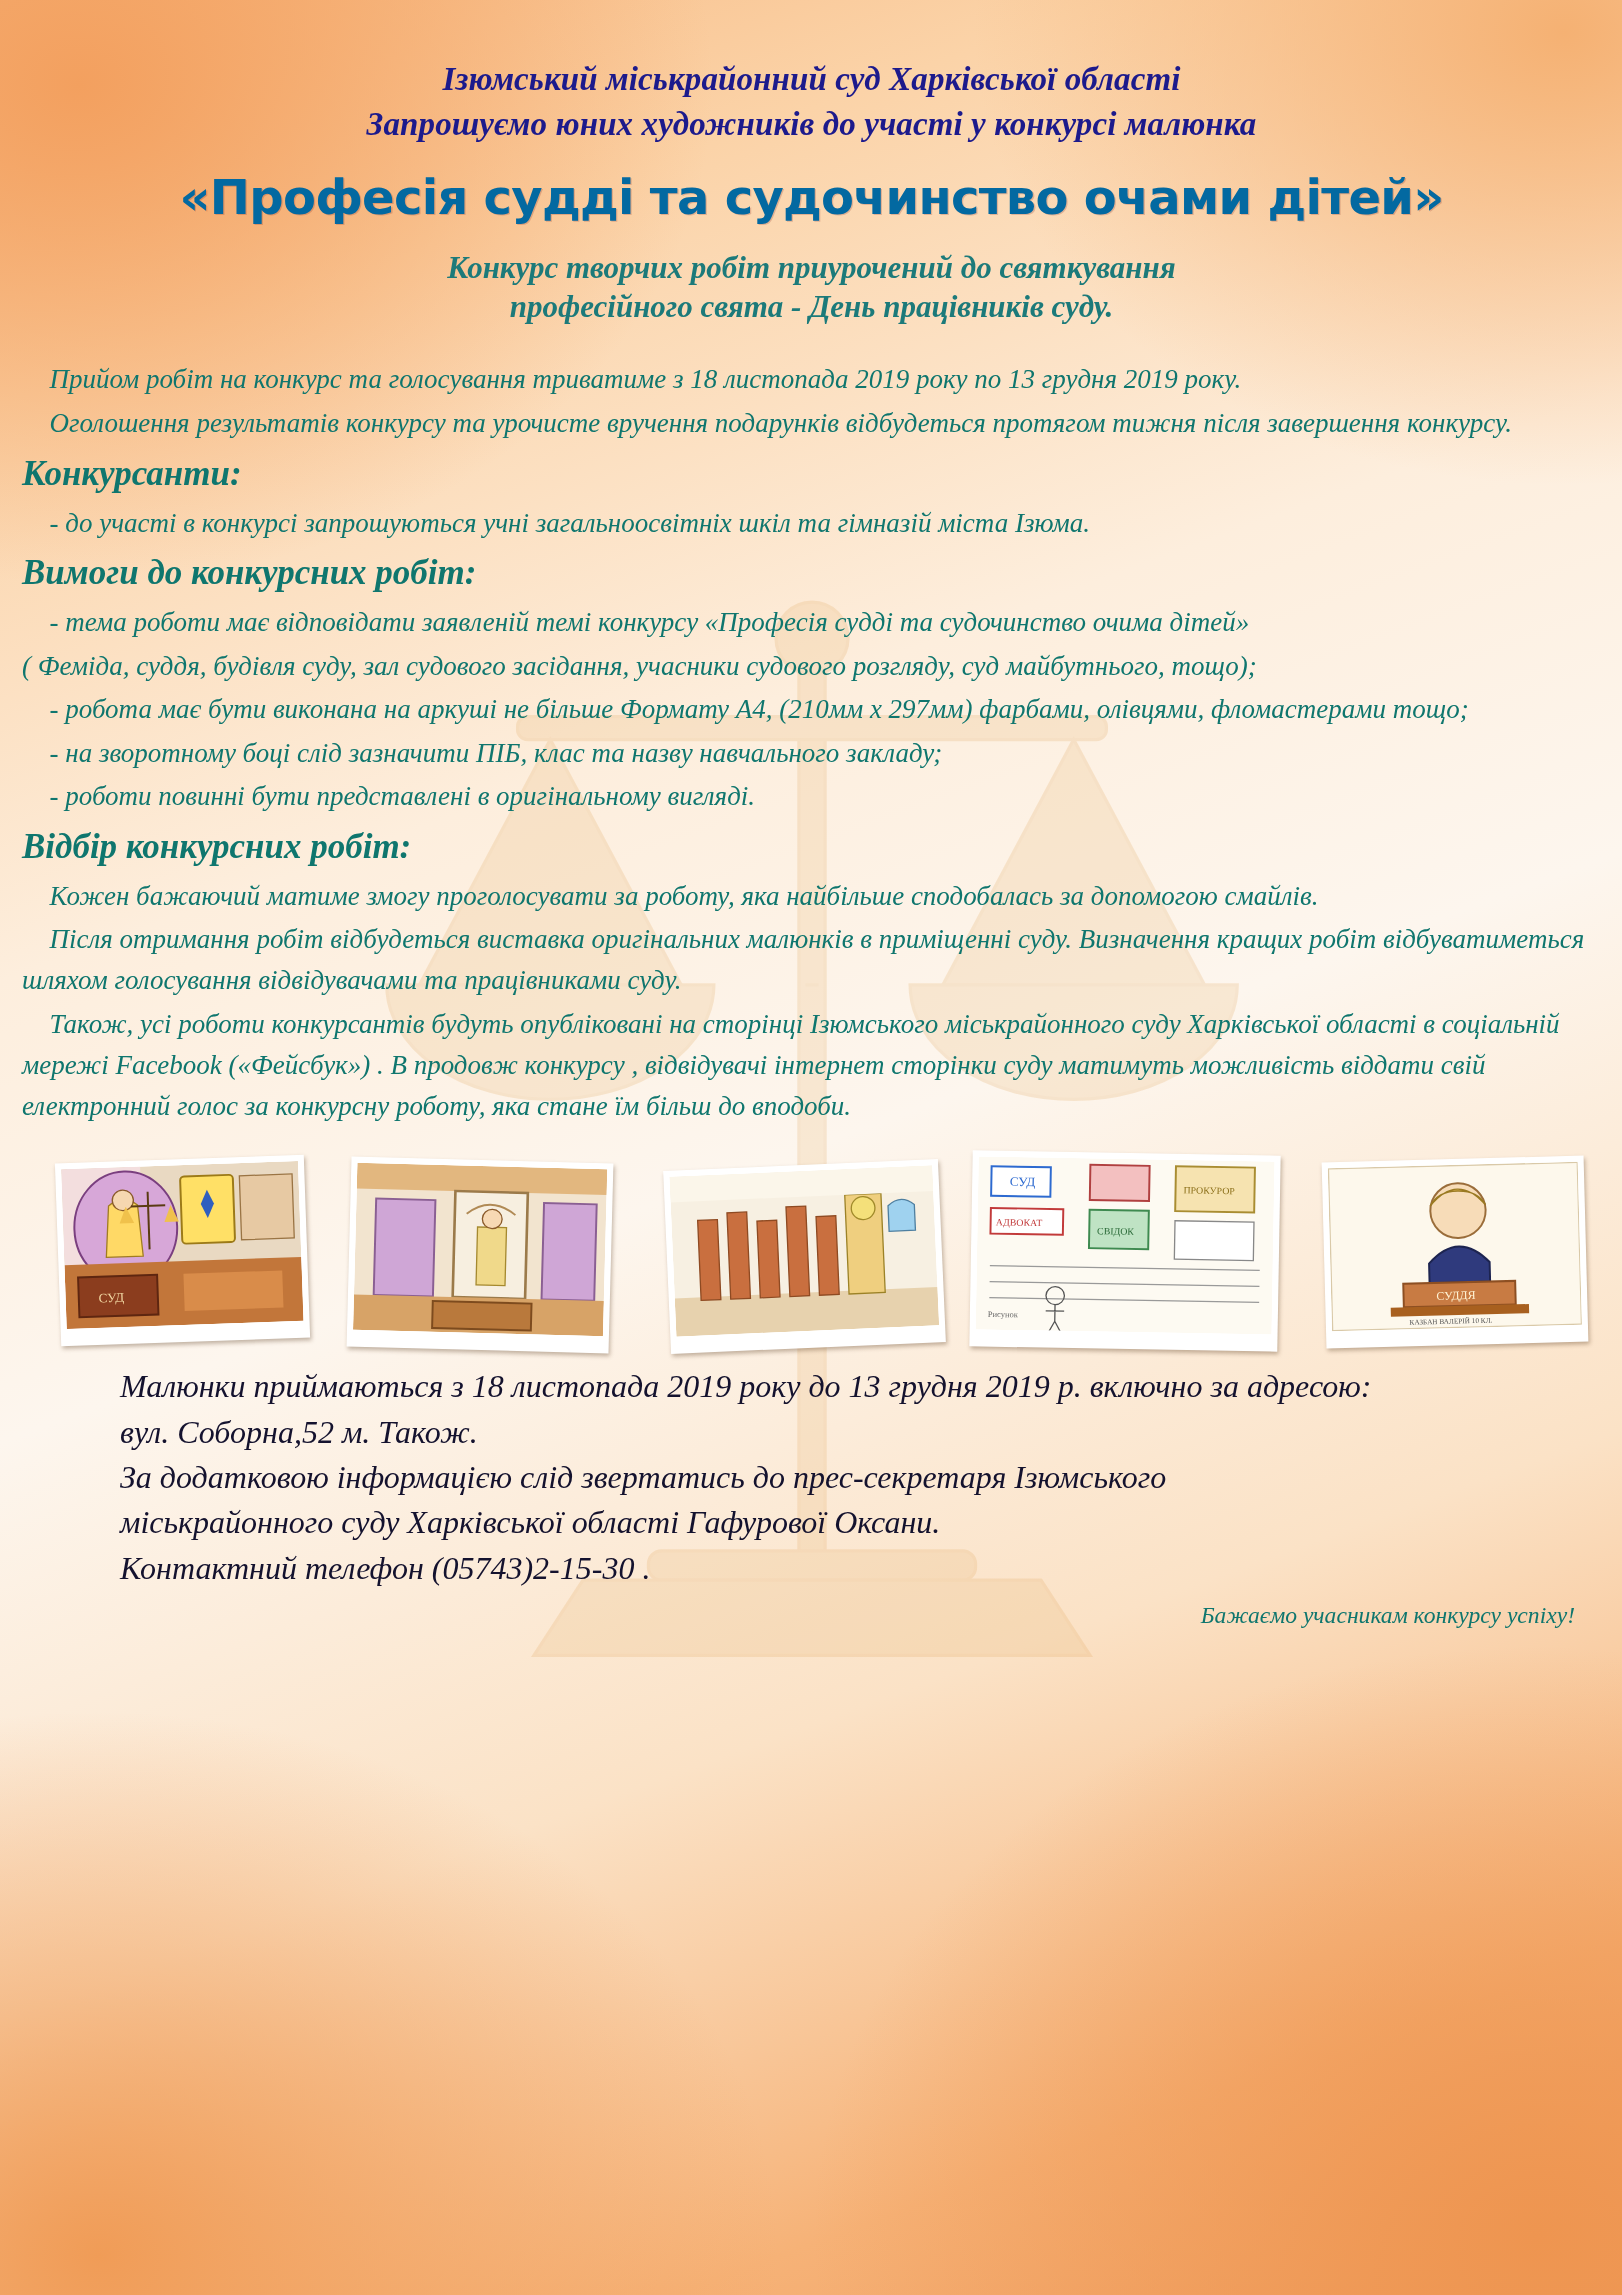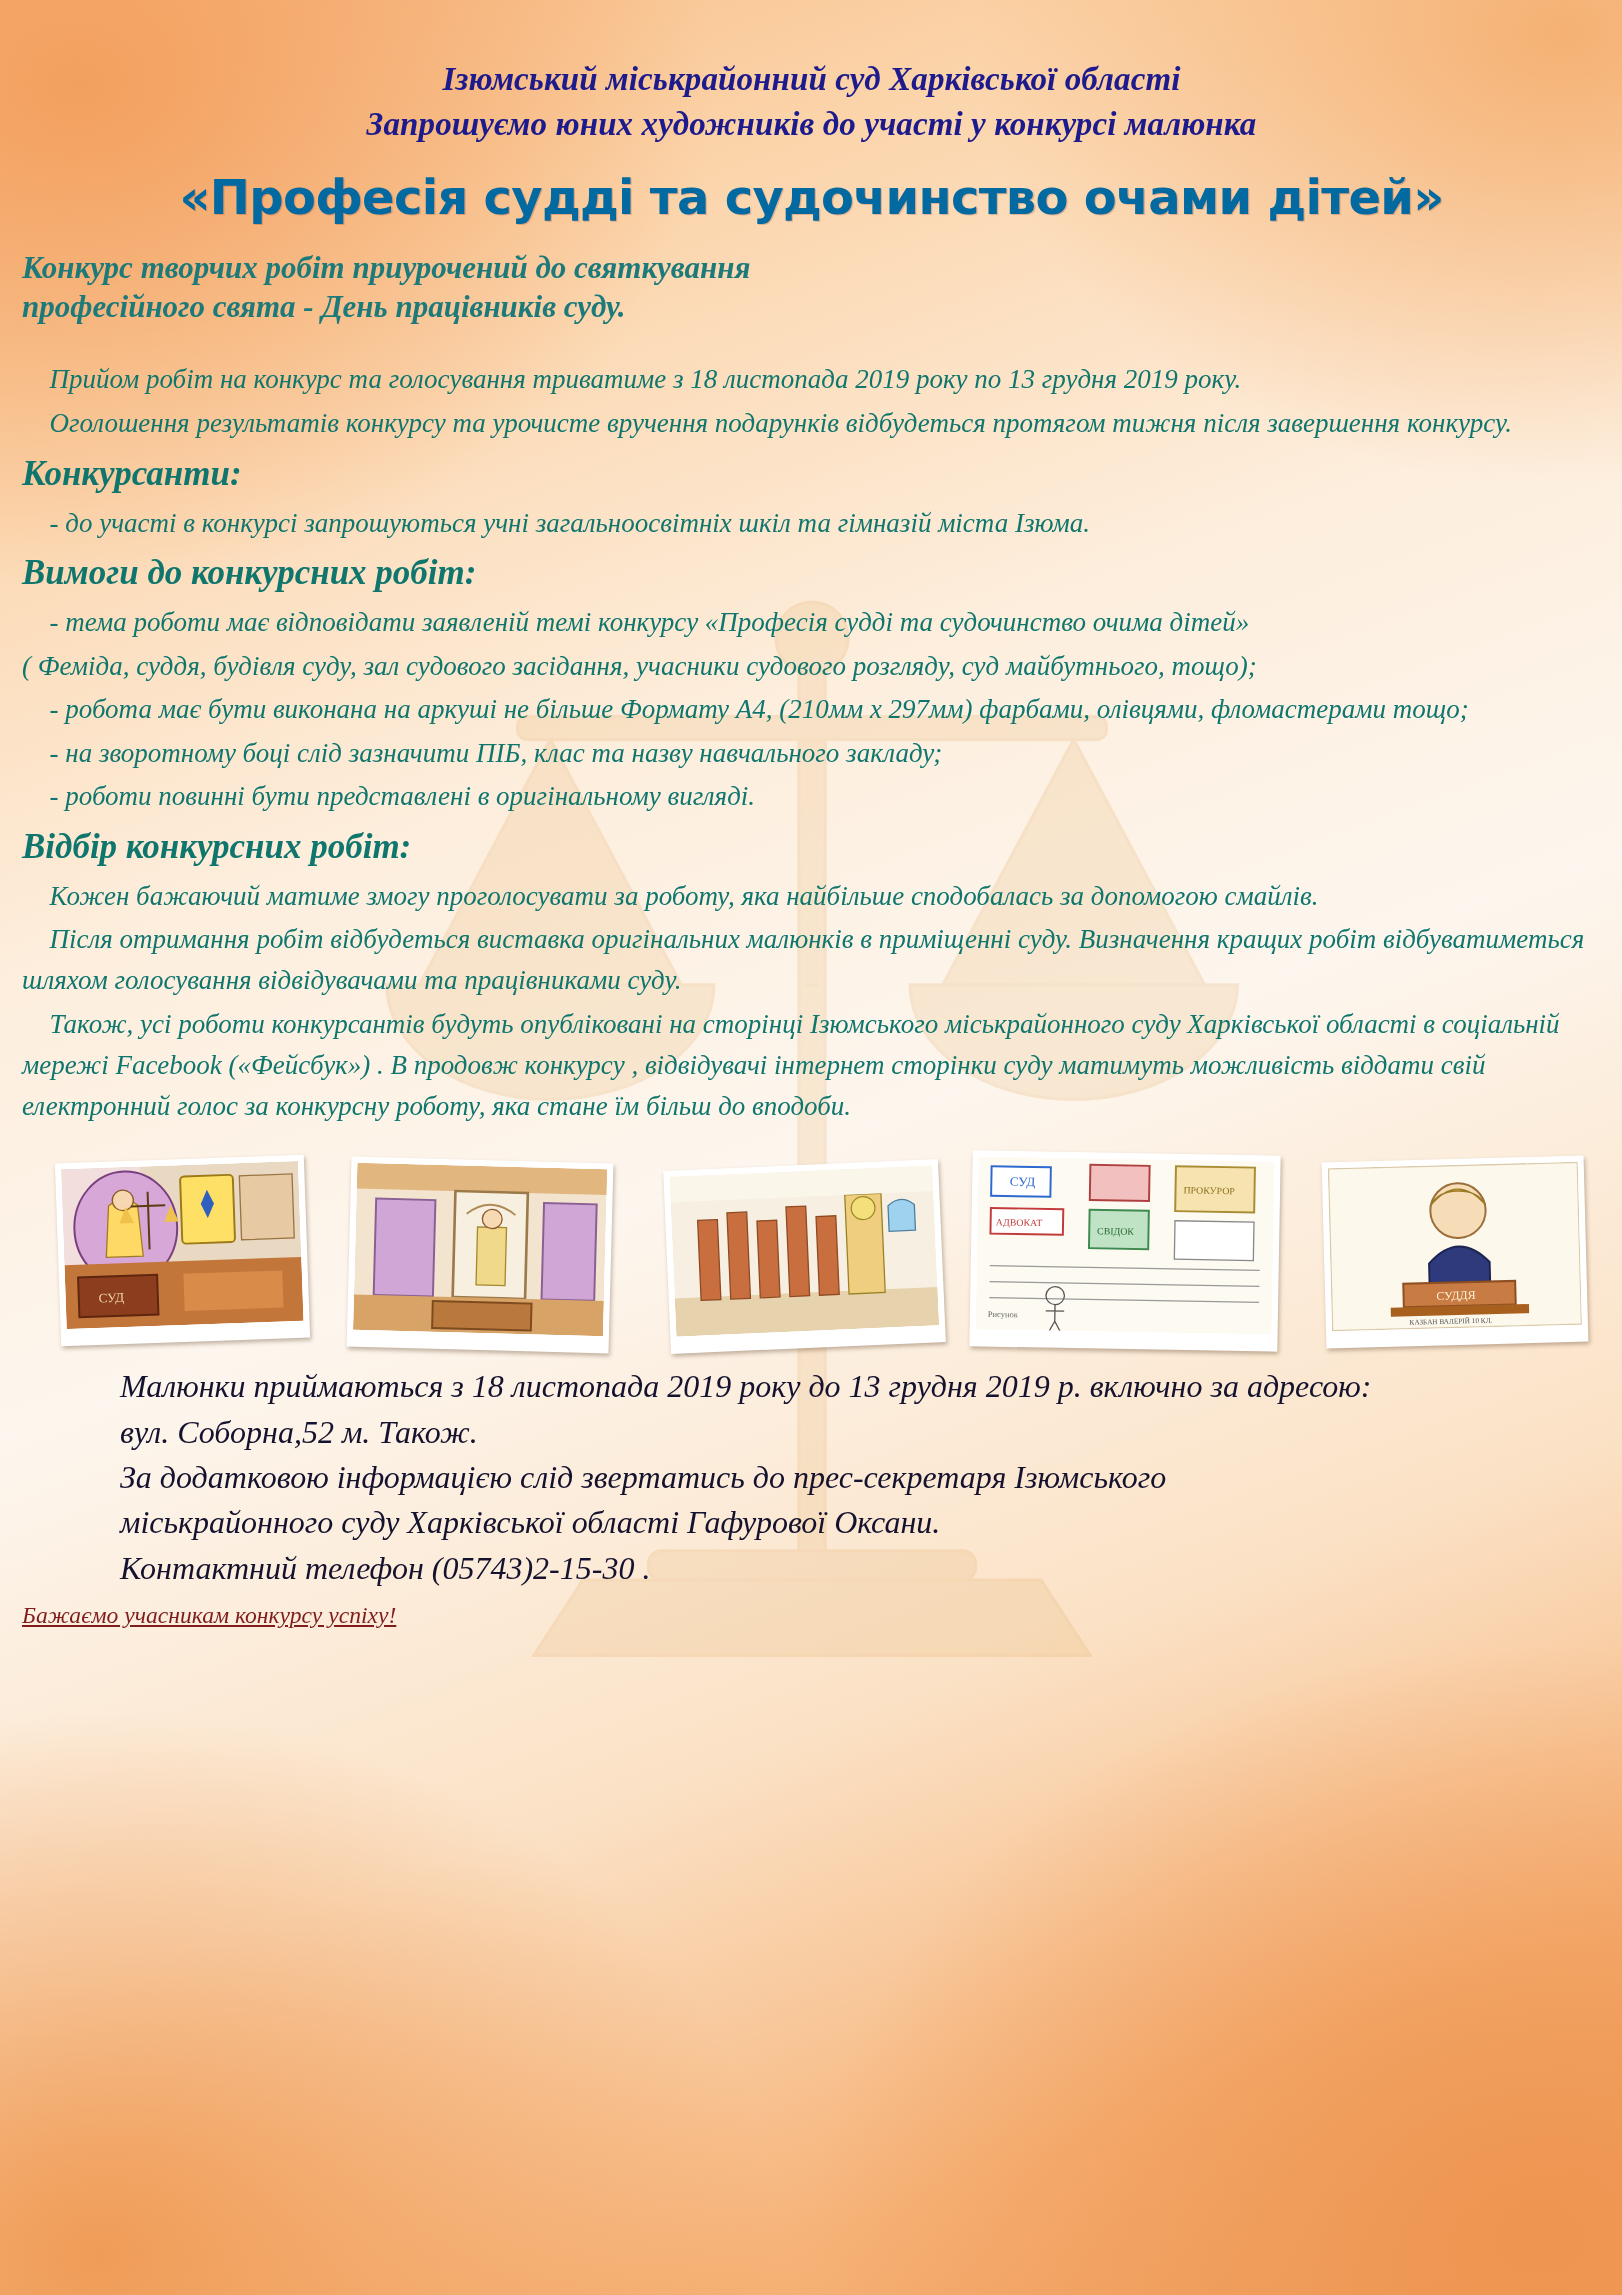--- a/index.html
+++ b/index.html
@@ -65,20 +65,21 @@
     color: #0369a1;
     font-family: "DejaVu Sans", sans-serif;
     font-weight: bold;
     font-size: 48px;
     letter-spacing: -0.7px;
     margin-top: 25px;
     text-shadow: 1.3px 1.3px 0 rgba(120,20,20,0.20);
   }
 
   .subtitle {
+    text-align: center;
     color: #1c7a7a;
     font-style: italic;
     font-weight: bold;
     font-size: 31px;
     line-height: 1.25;
     margin-top: 23.6px;
   }
 
   .body {
     margin-top: 33px;
@@ -124,27 +125,26 @@
   .footer {
     margin-top: 9.2px;
     padding-left: 98px;
     font-size: 32px;
     line-height: 1.42;
     color: #14122e;
     font-style: italic;
   }
   .footer p { margin: 0; }
   .wish {
-    text-align: left;
+    text-align: right;
     padding-right: 26px;
     margin-top: 10.5px;
     font-size: 23.6px;
     font-style: italic;
-    color: #7f1d1d;
-    text-decoration: underline;
+    color: #0f766e;
   }
 </style>
 </head>
 <body>
 
 <div class="bg-corner bg-tl"></div>
 <div class="bg-corner bg-tr"></div>
 <div class="bg-corner bg-bl"></div>
 <div class="bg-corner bg-br"></div>
 

